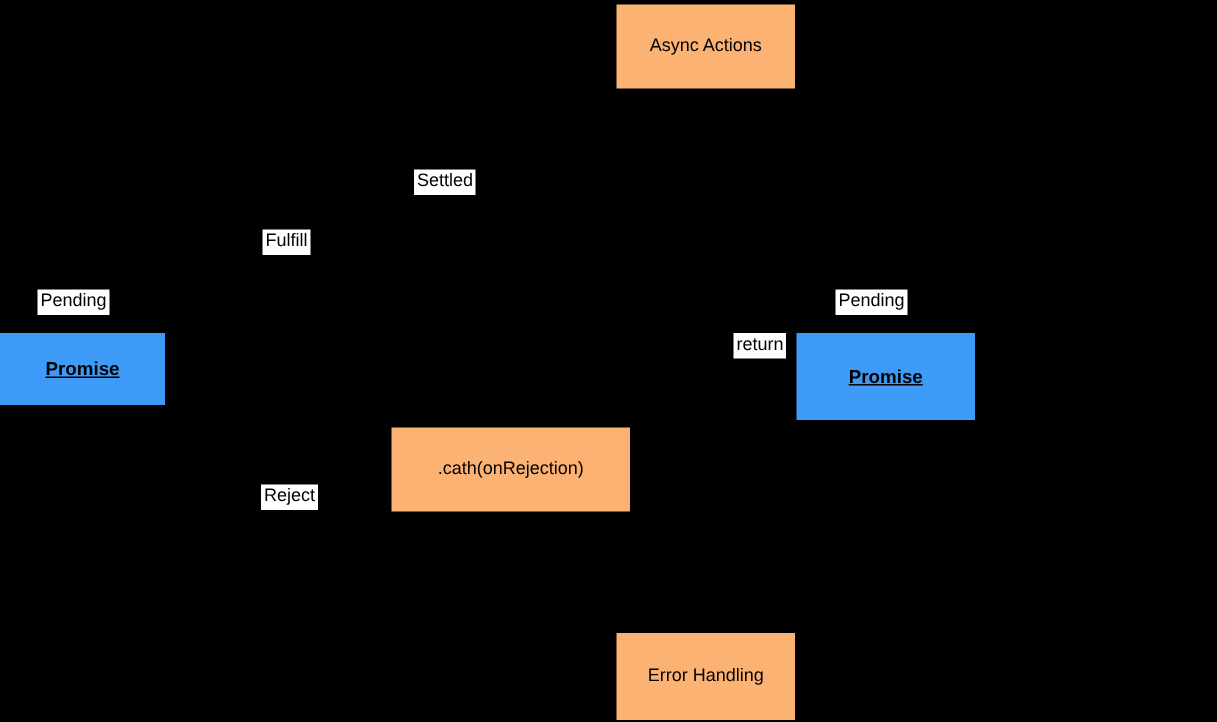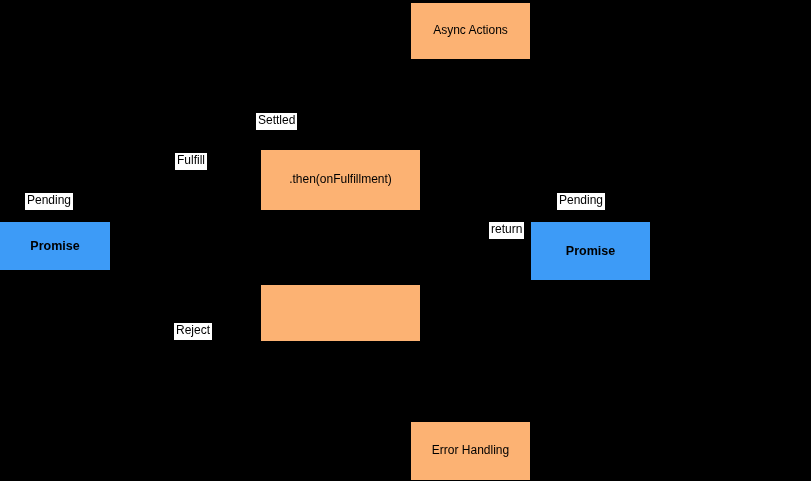--- a/index.html
+++ b/index.html
@@ -30,20 +30,21 @@
     font-size: 12px;
     line-height: 1.45;
   }
   .node.orange {
     background: #fcb273;
   }
   .node.blue {
     background: #3d9bf7;
     font-weight: bold;
     font-size: 12.5px;
+    text-decoration: underline;
   }
   .node-line {
     display: block;
     white-space: nowrap;
   }
   .edge-label {
     position: absolute;
     background: #ffffff;
     color: #000000;
     font-size: 12px;
@@ -59,41 +60,39 @@
 <div id="canvas">
 
   <div class="node orange" style="left:411px; top:3px; width:119px; height:56px;">
     <span class="node-line">Async Actions</span>
   </div>
 
   <div class="node blue" style="left:0px; top:222px; width:110px; height:48px;">
     <span class="node-line">Promise</span>
   </div>
 
-  <div class="node orange" style="left:261px; top:150px; width:159px; height:60px;">
-    <span class="node-line">.then(onFulfillment)</span>
-  </div>
 
   <div class="node orange" style="left:261px; top:285px; width:159px; height:56px;">
+    <span class="node-line">.cath(onRejection)</span>
   </div>
 
   <div class="node blue" style="left:531px; top:222px; width:119px; height:58px;">
     <span class="node-line">Promise</span>
   </div>
 
 
   <div class="node orange" style="left:411px; top:422px; width:119px; height:58px;justify-content:center;">
     <span class="node-line">Error Handling</span>
   </div>
 
   <div class="edge-label" style="left:25px; top:193px;">Pending</div>
 
   <div class="edge-label" style="left:175px; top:153px;">Fulfill</div>
 
-  <div class="edge-label" style="left:256px; top:113px;">Settled</div>
+  <div class="edge-label" style="left:276px; top:113px;">Settled</div>
 
   <div class="edge-label" style="left:174px; top:323px;text-align:right;">Reject</div>
 
   <div class="edge-label" style="left:489px; top:222px;text-align:center;">return</div>
 
   <div class="edge-label" style="left:557px; top:193px;">Pending</div>
 
 </div>
 
 </body></html>

